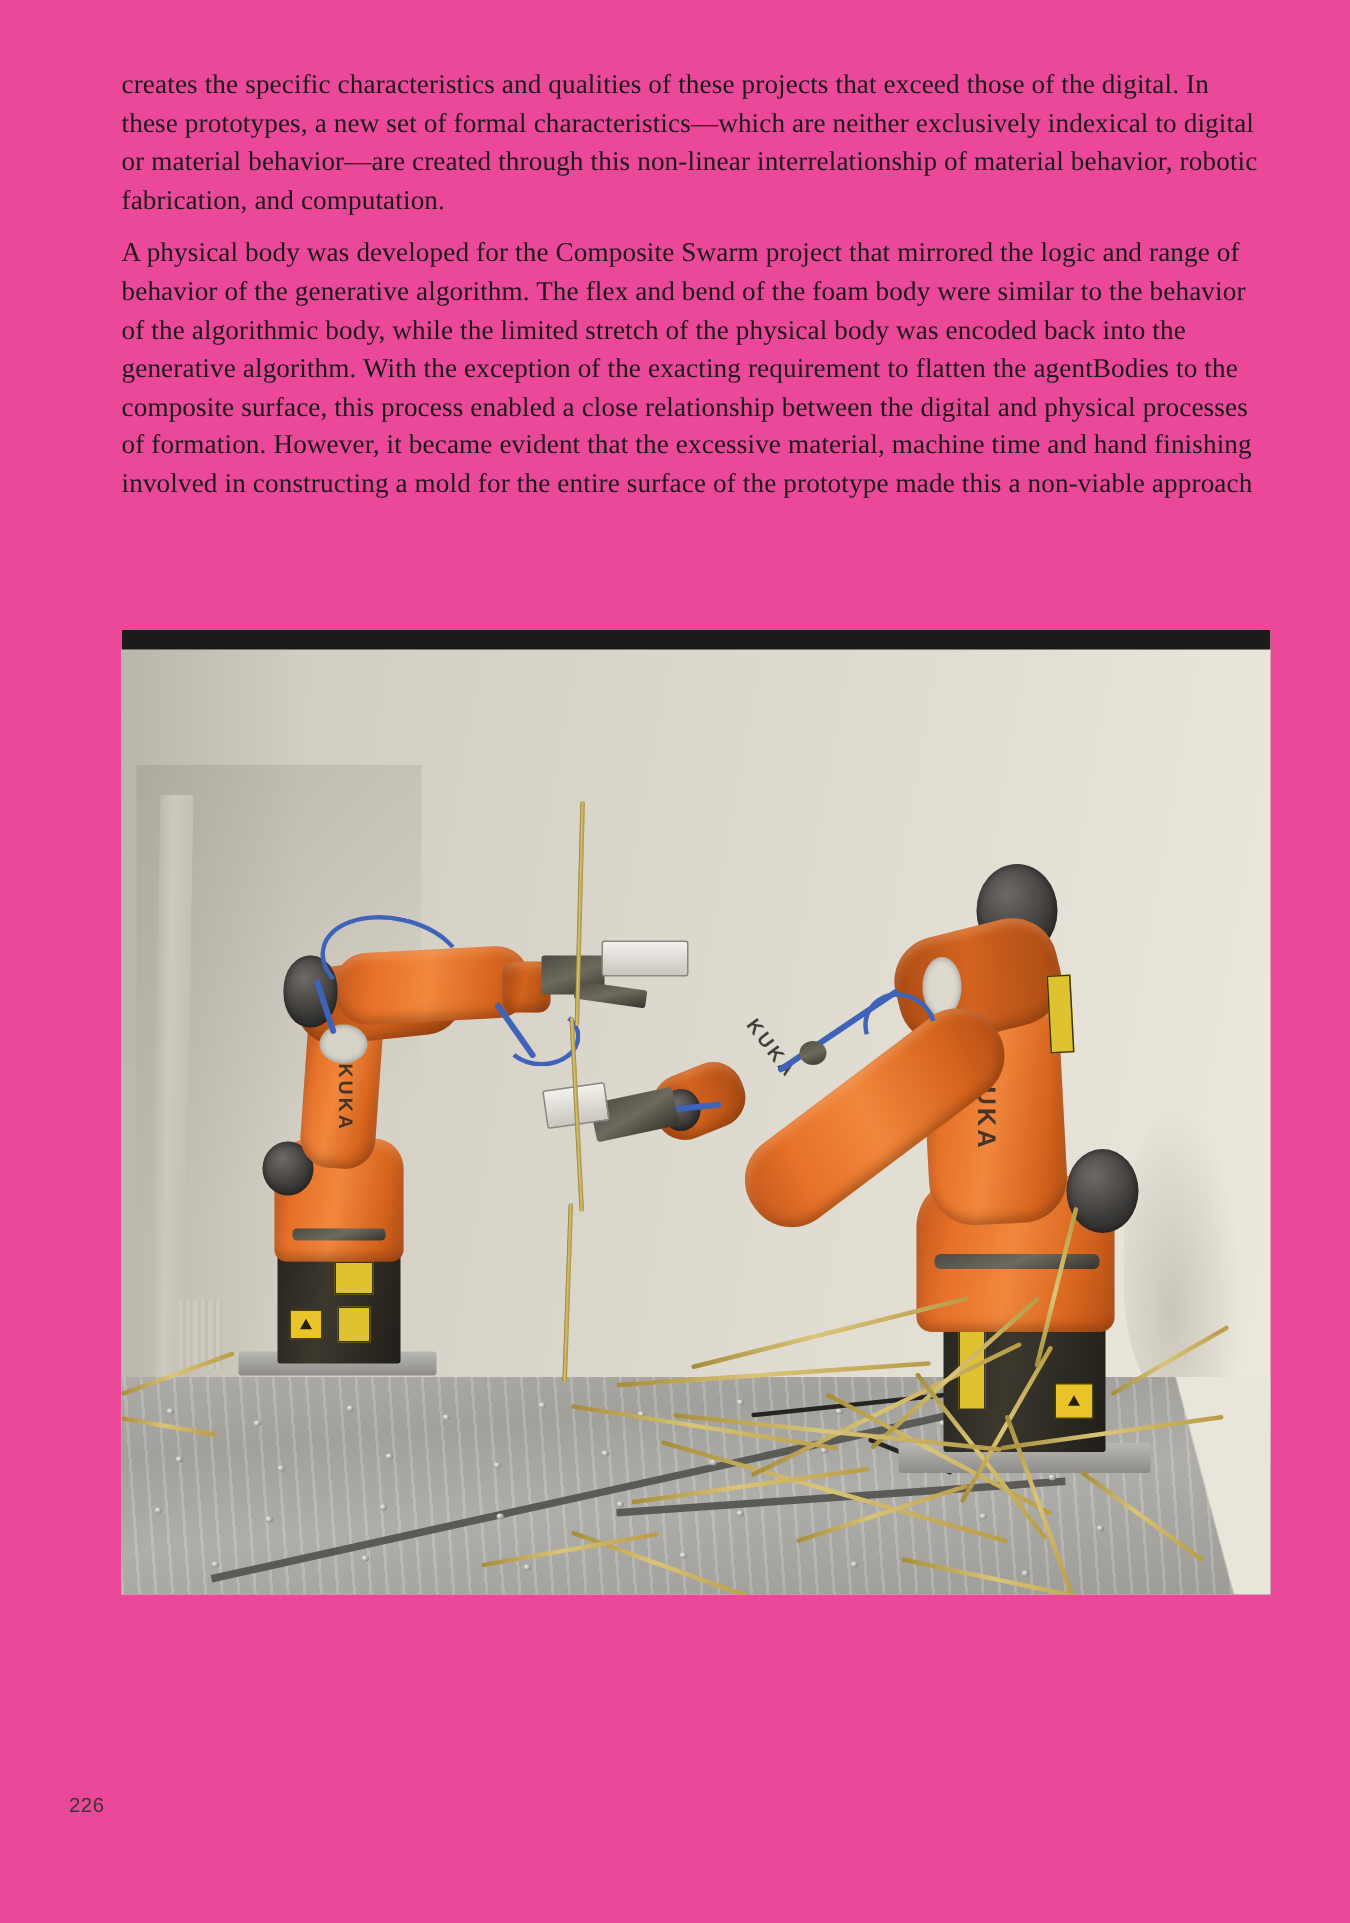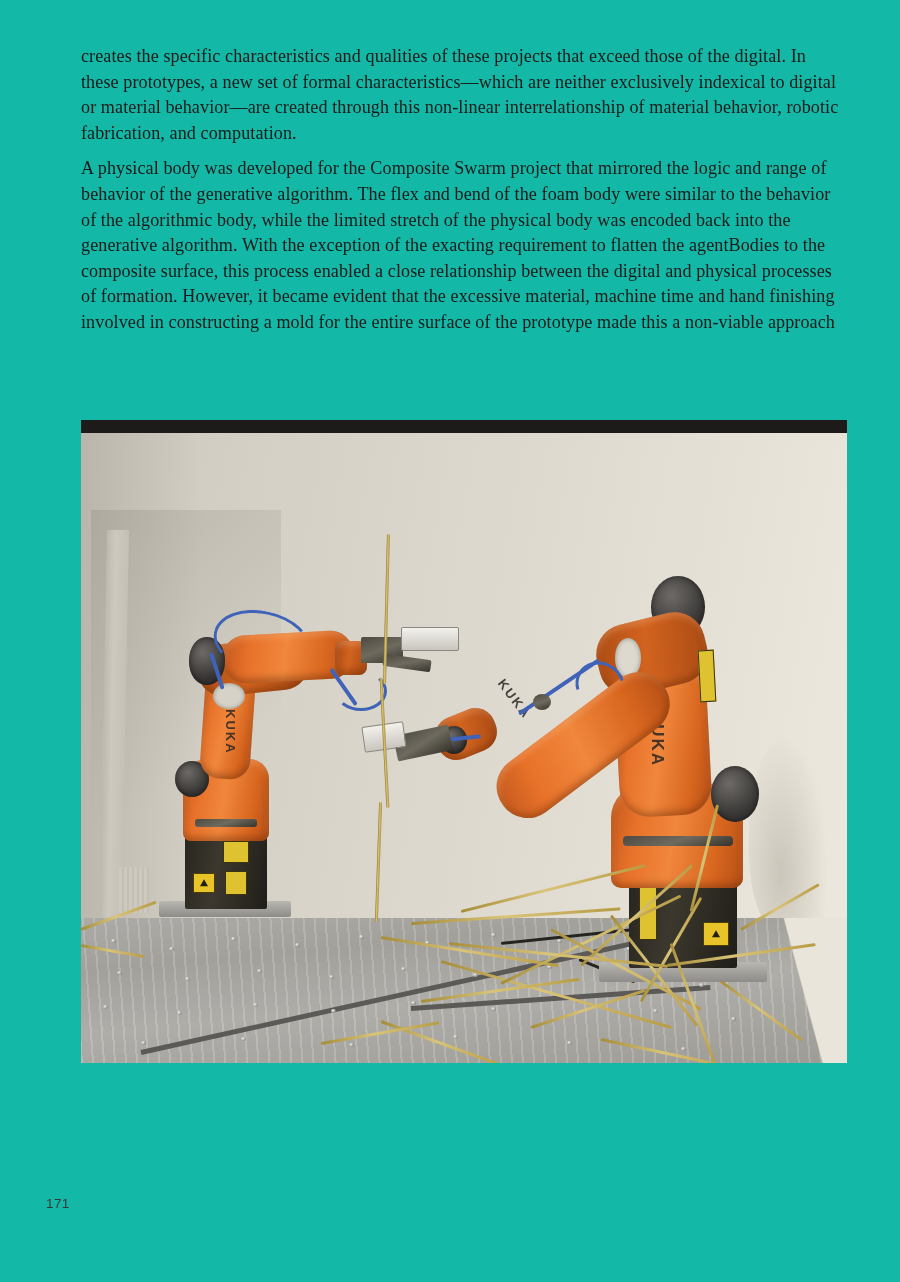--- a/index.html
+++ b/index.html
@@ -12,21 +12,21 @@
     height: 1282px;
     position: relative;
     font-family: "Liberation Serif", "DejaVu Serif", serif;
     overflow: hidden;
   }
 
   
   .page {
     position: absolute;
     inset: 0;
-    background: #14b8a6;
+    background: #ec4899;
   }
   .text-col {
     position: absolute;
     left: 81px;
     top: 44px;
     width: 766px;
   }
   .para {
     font-size: 18.1px;
     line-height: 25.6px;
@@ -416,15 +416,15 @@
       <div class="rod" style="left:520px;bottom:22px;width:140px;height:3px;transform:rotate(12deg);"></div>
       <div class="rod" style="left:240px;bottom:18px;width:120px;height:3px;transform:rotate(-10deg);"></div>
       <div class="rod" style="left:0px;bottom:132px;width:80px;height:3px;transform:rotate(-20deg);"></div>
       <div class="rod" style="left:0px;bottom:116px;width:64px;height:3px;transform:rotate(10deg);"></div>
       <div class="rod" style="left:586px;bottom:96px;width:150px;height:3px;transform:rotate(-8deg);"></div>
       <div class="rod" style="left:368px;bottom:118px;width:220px;height:3px;transform:rotate(6deg);"></div>
     </div>
 
   </div>
 
-  <div class="folio">171</div>
+  <div class="folio">226</div>
 
 </div>
 
 </body></html>

